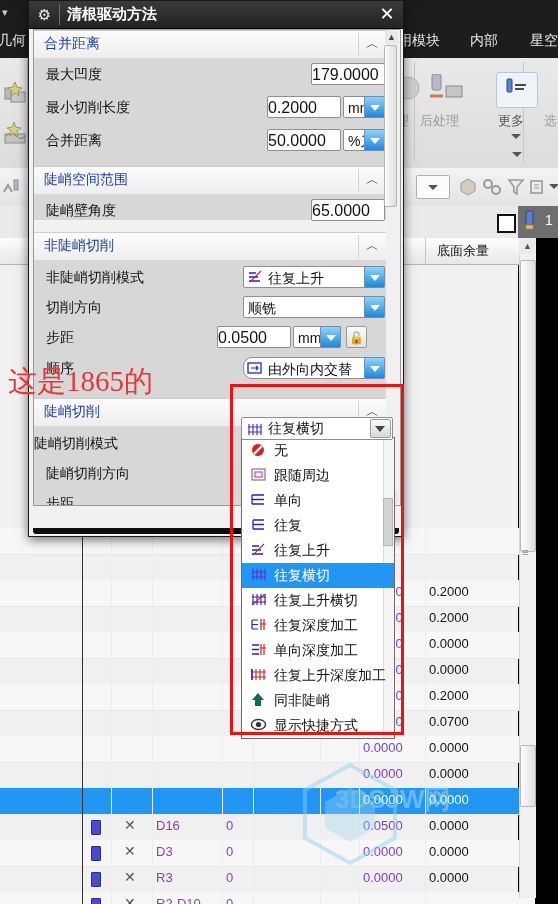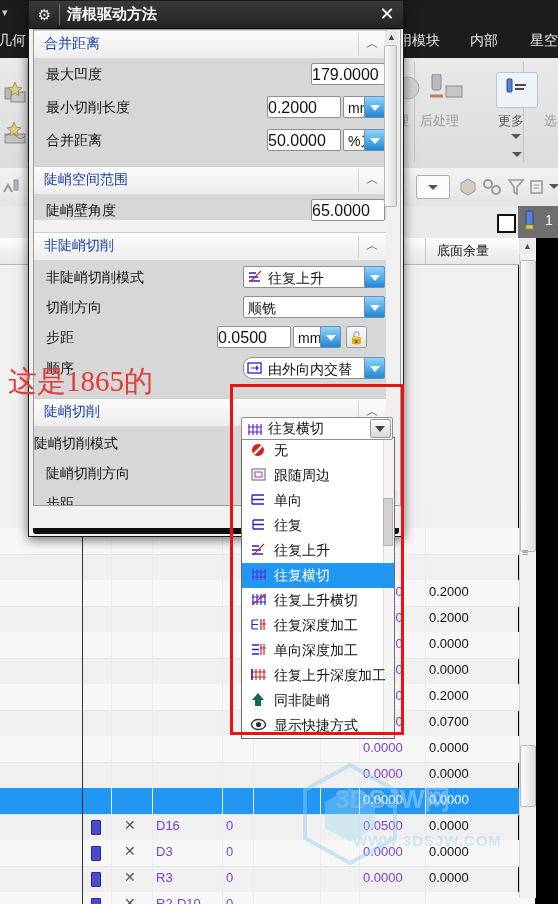--- a/index.html
+++ b/index.html
@@ -592,14 +592,13 @@
 
 <div id="redbox"></div>
 <div id="redtext">这是1865的</div>
 
 <div id="wm">
   <svg width="120" height="110" style="position:absolute;left:0;top:0;">
     <path d="M55 5 L100 30 L100 78 L55 103 L10 78 L10 30 Z" fill="none" stroke="#8fd0ea" stroke-width="4"></path>
     <path d="M55 28 L80 42 L80 68 L55 82 L30 68 L30 42 Z" fill="#9ed7ee" opacity=".8"></path>
   </svg>
   <span class="wmtxt2">3DSJW网</span>
-  <span class="wmtxt">WWW.3DSJW.COM</span>
 </div>
 
 </body></html>

